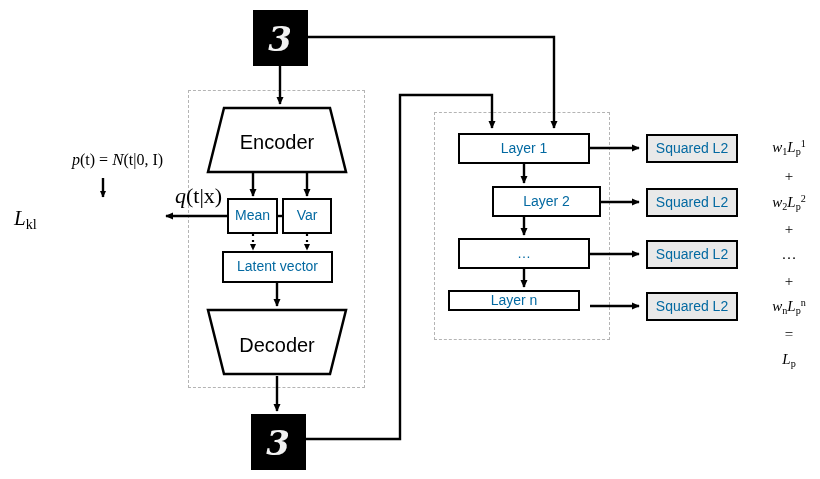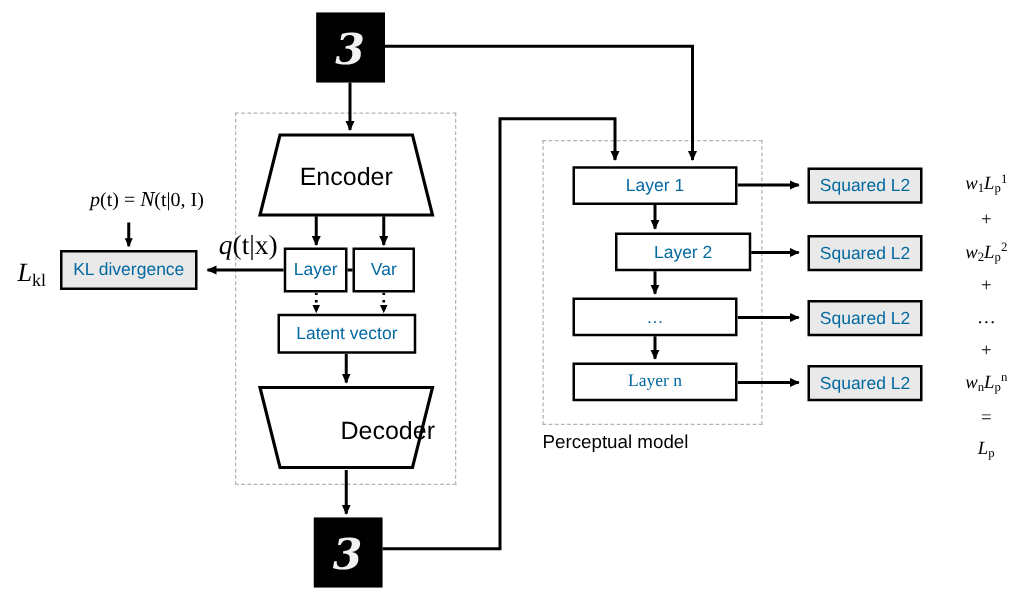--- a/index.html
+++ b/index.html
@@ -110,46 +110,44 @@
       <polygon points="18,2 124,2 140,66 2,66" fill="#fff" stroke="#000" stroke-width="2.5"></polygon>
     </svg>
   </div>
   <div class="lbl plain" style="left:206px;top:131px;width:142px;text-align:center;">Encoder</div>
 
   <div class="trap" style="left:206px;top:308px;width:142px;height:68px;">
     <svg width="142" height="68" viewBox="0 0 142 68">
       <polygon points="2,2 140,2 124,66 18,66" fill="#fff" stroke="#000" stroke-width="2.5"></polygon>
     </svg>
   </div>
-  <div class="lbl plain" style="left:206px;top:334px;width:142px;text-align:right;">Decoder</div>
+  <div class="lbl plain" style="left:206px;top:334px;width:142px;text-align:center;">Decoder</div>
 
-  <div class="node" style="left:227px;top:198px;width:51px;height:36px;">Layer</div>
+  <div class="node" style="left:227px;top:198px;width:51px;height:36px;">Mean</div>
   <div class="node" style="left:282px;top:198px;width:50px;height:36px;">Var</div>
   <div class="node" style="left:222px;top:251px;width:111px;height:32px;">Latent vector</div>
 
-  <div class="node shaded" style="left:48px;top:200px;width:110px;height:32px;">KL divergence</div>
 
   <div class="lbl mathi" style="left:14px;top:206px;font-size:21px;">
     <i>L</i><sub>kl</sub>
   </div>
 
   <div class="lbl mathi" style="left:44px;top:150px;font-size:16px;margin-left:28px;">
     <i>p</i><span>(t) = </span><i style="font-size:17px;">N</i><span>(t|0, I)</span>
   </div>
 
   <div class="lbl mathi" style="left:175px;top:183px;font-size:22px;">
     <i>q</i><span>(t|x)</span>
   </div>
 
   <div class="node" style="left:458px;top:133px;width:132px;height:31px;">Layer 1</div>
   <div class="node" style="left:458px;top:186px;width:109px;height:31px;margin-left:34px;">Layer 2</div>
   <div class="node" style="left:458px;top:238px;width:132px;height:31px;">…</div>
-  <div class="node" style="left:458px;top:290px;width:132px;height:31px;font-family:Liberation Serif, serif;">Layer n</div>
+  <div class="node" style="left:448px;top:290px;width:132px;height:21px;">Layer n</div>
 
-  <div class="lbl plain" style="left:434px;top:345px;font-size:15px;">Perceptual model</div>
 
   <div class="node shaded" style="left:646px;top:134px;width:92px;height:29px;">Squared L2</div>
   <div class="node shaded" style="left:646px;top:188px;width:92px;height:29px;">Squared L2</div>
   <div class="node shaded" style="left:646px;top:240px;width:92px;height:29px;">Squared L2</div>
   <div class="node shaded" style="left:646px;top:292px;width:92px;height:29px;">Squared L2</div>
 
   <div class="mcol" style="left:752px;top:138px;">
     <i>w</i><sub>1</sub><i>L</i><sub>p</sub><sup>1</sup>
   </div>
   <div class="mcol" style="left:752px;top:168px;">+</div>

